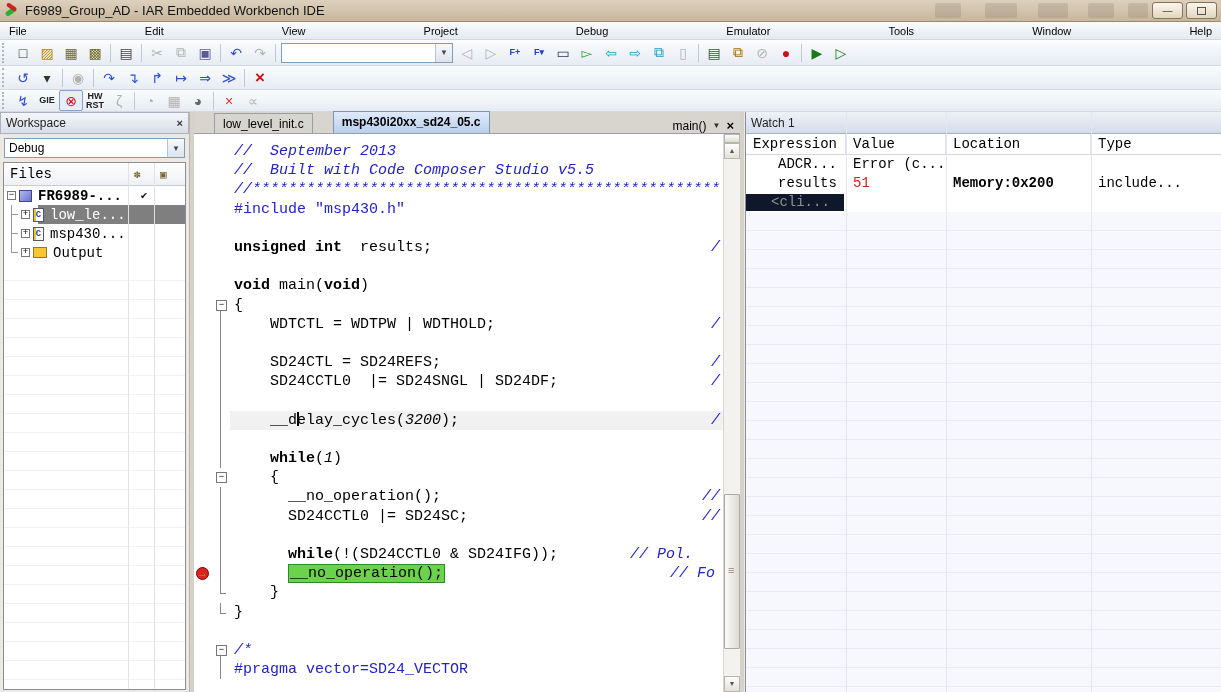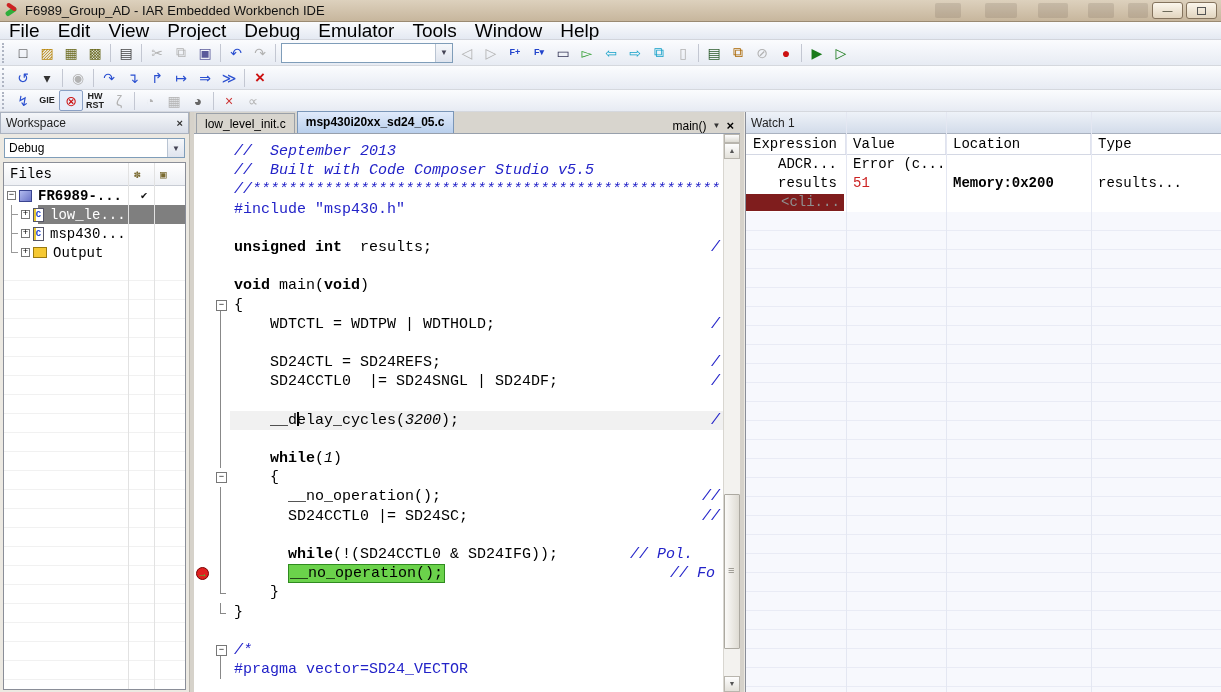--- a/index.html
+++ b/index.html
@@ -15,21 +15,21 @@
   .app-icon .r1{position:absolute;left:2px;top:2px;width:11px;height:4px;background:#cc2222;transform:rotate(35deg);border-radius:2px;}
   .title-blur { position:absolute; top:3px; height:15px; background:rgba(60,45,30,.12); border-radius:2px; }
   .winbtn { position:absolute; top:2px; width:31px; height:17px; border:1px solid #84735d; border-radius:3px;
     background:linear-gradient(#fbf6ec,#e2d5bf); display:flex; align-items:center; justify-content:center;
     font-size:10px; color:#443; }
   .winbtn .maxglyph { width:9px; height:8px; border:1px solid #555; background:transparent; }
 
   
   .menubar { position:absolute; left:0; top:22px; width:100%; height:18px;
     background:linear-gradient(#fafbfd,#e4e9f2); border-bottom:1px solid #d2d5dc;
-    display:flex; align-items:center; font-size:19px; }
+    display:flex; align-items:center; font-size:11px;justify-content:space-between; }
   .menu-item { padding:0 9px; height:18px; line-height:18px; color:#000; }
 
   
   .tbrow { position:absolute; left:0; width:100%; background:linear-gradient(#fbfcfe,#e7ebf3);
     border-bottom:1px solid #d5d8de; display:flex; align-items:center; }
   #tb1 { top:40px; height:26px; }
   #tb2 { top:66px; height:24px; }
   #tb3 { top:90px; height:22px; }
   .grip { width:6px; height:80%; border-left:2px dotted #aeb4c2; margin:0 3px 0 2px; flex:none; }
   .tbtn { min-width:24px; height:21px; display:flex; align-items:center; justify-content:center;
@@ -81,21 +81,21 @@
   .tree-row.sel .tlabel { color:#fff; }
   .tcheck { position:absolute; left:128px; width:24px; text-align:center; font-size:11px; color:#111; }
 
   
   .vsplit { position:absolute; top:0; height:580px; width:4px; background:#d6d2ca; }
 
   
   .editor { position:absolute; left:194px; top:0; width:546px; height:580px; background:#fff; }
   .tabbar { position:absolute; left:0; top:0; right:0; height:22px; background:#d8d5ce; border-bottom:1px solid #98a0ac;
     display:flex; align-items:flex-end; font-size:12px; }
-  .tab { height:20px; padding:3px 8px 0 8px; border:1px solid #9aa0a8; border-bottom:none; background:#d8d5ce; margin-left:2px;
+  .tab { height:20px; padding:3px 8px 0 8px; border:1px solid #9aa0a8; border-bottom:none; background:#d8d5ce; margin-left:20px;
     white-space:nowrap; }
   .tab.active { background:linear-gradient(#e0eafb,#b9cfec); border-color:#7a96b8; font-weight:bold; height:22px; }
   .symcluster { margin-left:auto; display:flex; align-items:center; gap:6px; padding-right:6px; font-size:12px; }
   .symcluster .dn { font-size:8px; color:#333; }
   .symcluster .ex { font-weight:bold; font-size:13px; }
   .code { position:absolute; left:0; right:17px; top:22px; bottom:0; overflow:hidden; background:#fff; padding-top:8px; }
   .cline { height:19.2px; display:flex; align-items:center; }
   .bpcell { width:18px; height:19.2px; flex:none; position:relative; }
   .bpmark { position:absolute; left:2px; top:3px; width:13px; height:13px; background:#e02020; border:1px solid #7a0000;
     border-radius:50%; color:#35d435; font-size:11px; line-height:11px; font-weight:bold; text-align:center; }
@@ -130,21 +130,21 @@
   .watch-hdr { height:22px; background:linear-gradient(#eef2f8,#d3dcea); border-bottom:1px solid #aab2c0;
     display:flex; align-items:center; padding:0 5px; font-size:12px; color:#222; }
   .watch-cols { height:21px; display:flex; border-bottom:1px solid #d4d8e4; background:#fff;
     font-family:"Liberation Mono",monospace; font-size:14px; }
   .wcol { padding:2px 0 0 7px; border-right:1px solid #e0e3ee; white-space:nowrap; overflow:hidden; flex:none; }
   .wrows { position:relative; }
   .wrow { display:flex; height:19px; font-family:"Liberation Mono",monospace; font-size:14px; background:#fff; }
   .wcell { padding:1px 0 0 7px; white-space:nowrap; overflow:hidden; flex:none; }
   .wcell.expr { padding-left:32px; }
   .wcell .red { color:#cc2222; }
-  .wrow .chip { background:#7f1d1d; color:#8f8f8f; display:block; height:17px; margin:1px 2px 1px 0; padding:0 0 0 35px; }
+  .wrow .chip { background:#0f172a; color:#8f8f8f; display:block; height:17px; margin:1px 2px 1px 0; padding:0 0 0 25px; }
   .watch-grid { position:absolute; left:0; right:0; bottom:0; background:#f7f8fd;
     background-image:repeating-linear-gradient(180deg,#f7f8fd 0 18px,#e9ebf5 18px 19px); }
   .wline { position:absolute; top:0; bottom:0; width:1px; background:#e4e7f2; pointer-events:none; }
 </style>
 </head>
 <body>
 
 <div class="win">
 
   <div class="titlebar">
@@ -567,21 +567,21 @@
           <div class="wrow">
             <div class="wcell expr" style="width: 100px;">ADCR...</div>
             <div class="wcell" style="width: 100px;">Error (c...</div>
             <div class="wcell" style="width: 145px;"></div>
             <div class="wcell" style="width: 131px;"></div>
           </div>
           <div class="wrow">
             <div class="wcell expr" style="width: 100px;">results</div>
             <div class="wcell" style="width: 100px;"><span class="red">51</span></div>
             <div class="wcell" style="width: 145px; font-weight: bold;">Memory:0x200</div>
-            <div class="wcell" style="width: 131px;">results...</div>
+            <div class="wcell" style="width: 131px;">include...</div>
           </div>
           <div class="wrow">
             <div class="wcell expr" style="width: 100px; padding: 0px;">
               <span class="chip">&lt;cli...</span>
             </div>
             <div class="wcell" style="width: 100px;"></div>
             <div class="wcell" style="width: 145px;"></div>
             <div class="wcell" style="width: 131px;"></div>
           </div>
         </div>

